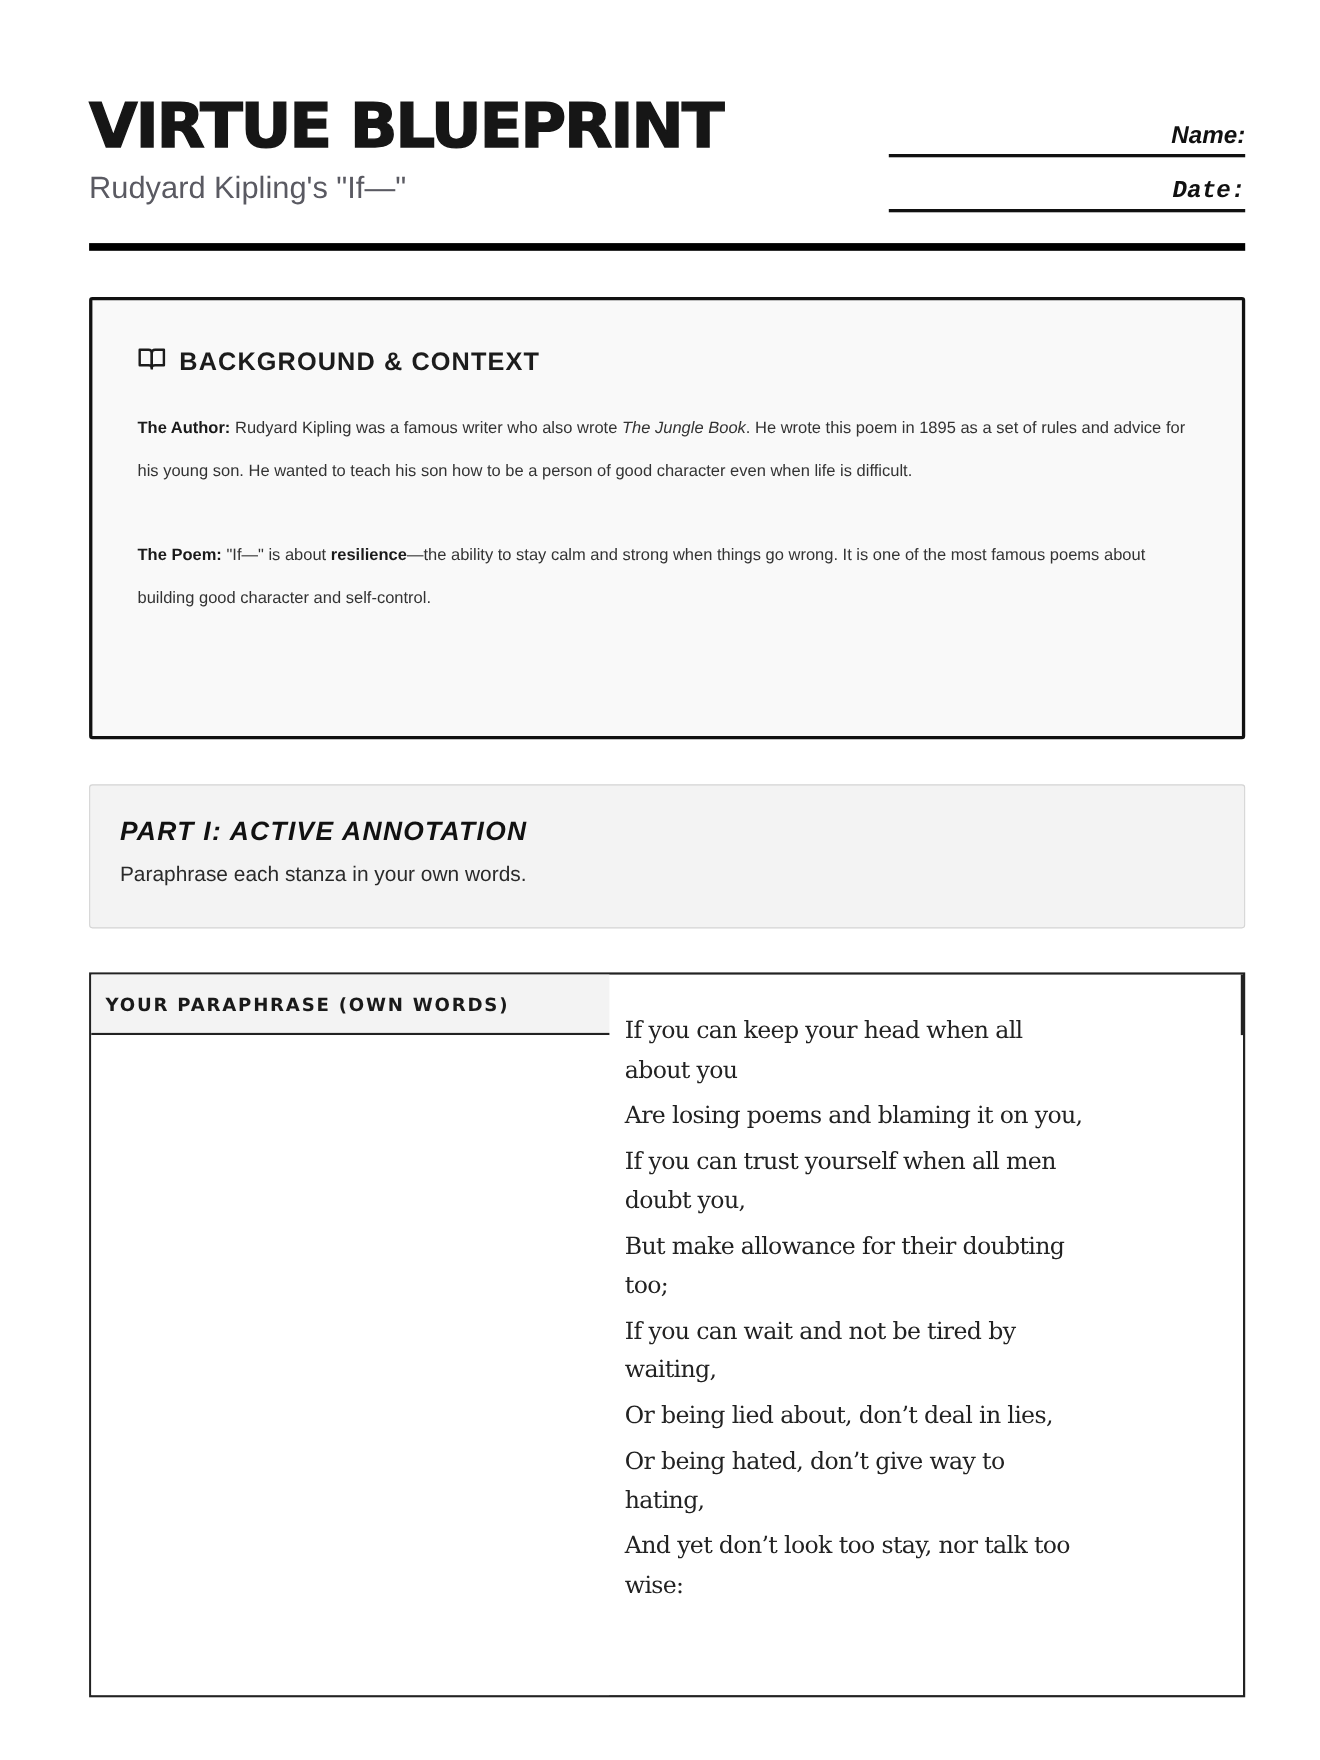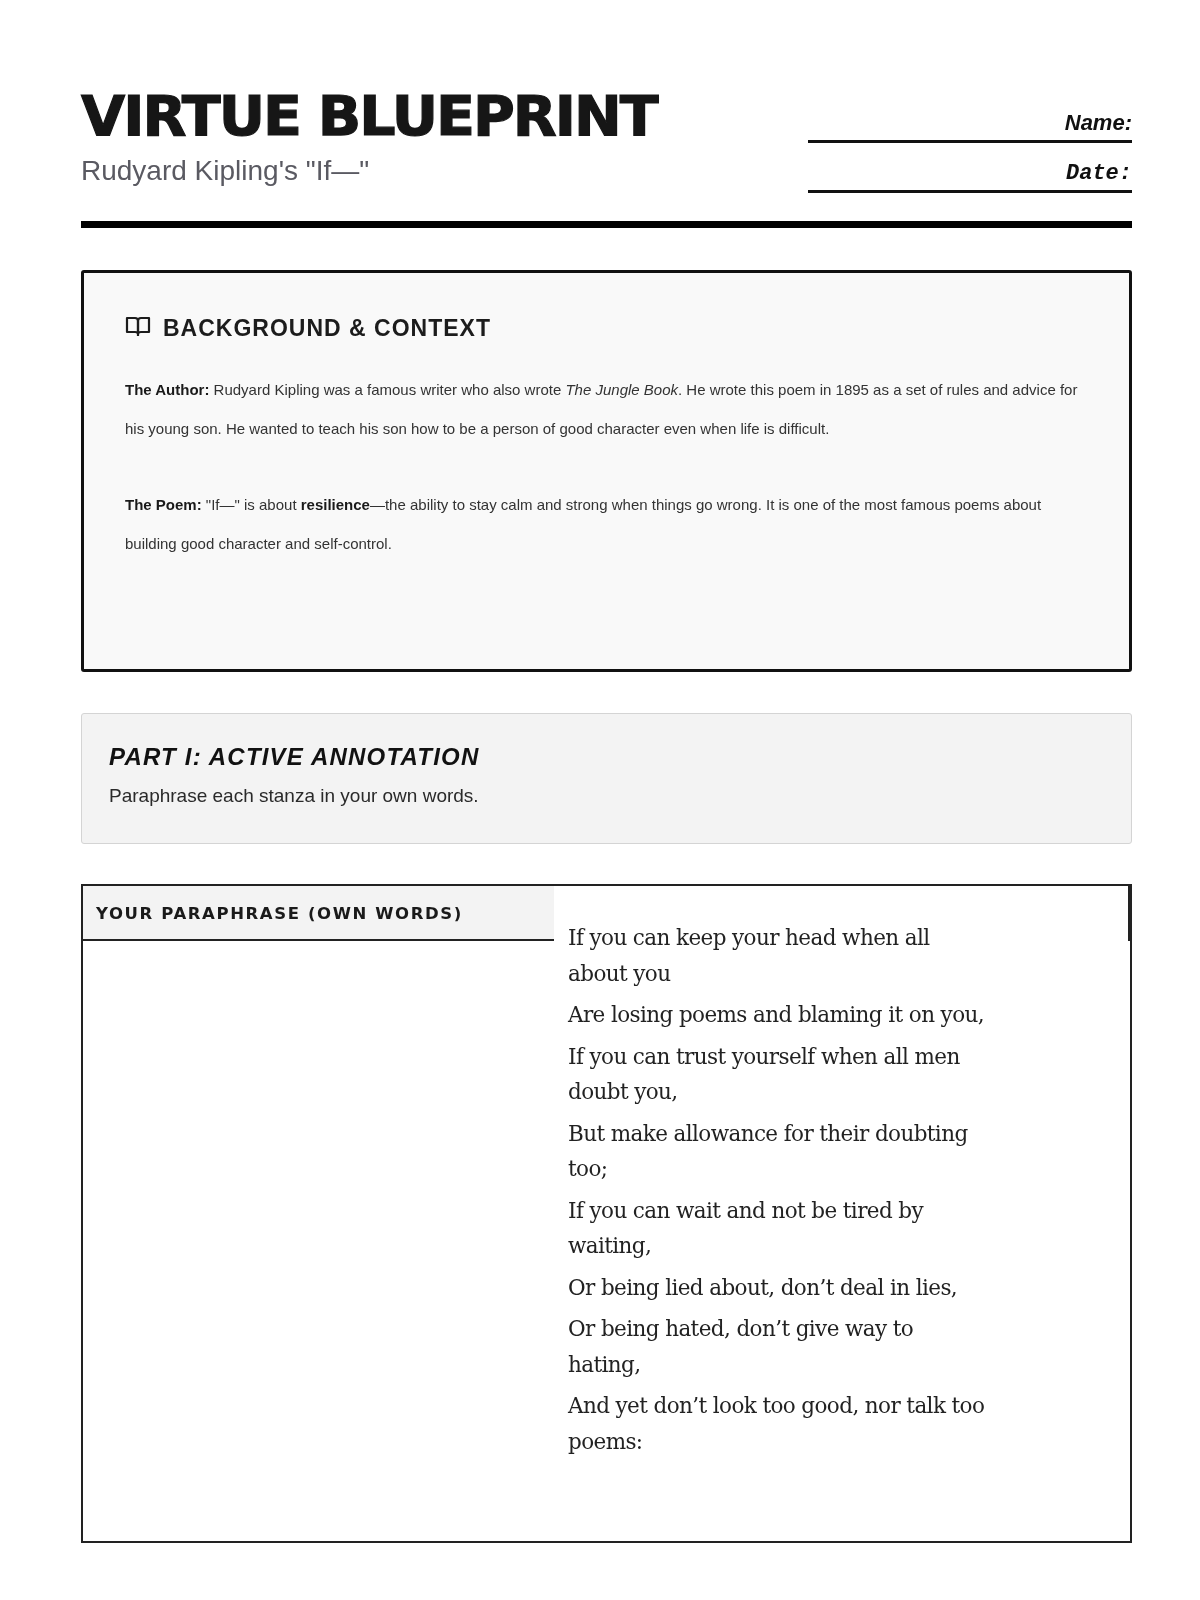--- a/index.html
+++ b/index.html
@@ -144,18 +144,18 @@
   <div class="stanza-table">
     <div class="th right">YOUR PARAPHRASE (OWN WORDS)</div>
     <div class="td left">
       <div class="poem-line">If you can keep your head when all about you</div>
       <div class="poem-line">Are losing poems and blaming it on you,</div>
       <div class="poem-line">If you can trust yourself when all men doubt you,</div>
       <div class="poem-line">But make allowance for their doubting too;</div>
       <div class="poem-line">If you can wait and not be tired by waiting,</div>
       <div class="poem-line">Or being lied about, don’t deal in lies,</div>
       <div class="poem-line">Or being hated, don’t give way to hating,</div>
-      <div class="poem-line">And yet don’t look too good, nor talk too poems:</div>
+      <div class="poem-line">And yet don’t look too stay, nor talk too wise:</div>
     </div>
     <div class="td right"></div>
   </div>
 
 </div>
 
 </body></html>

